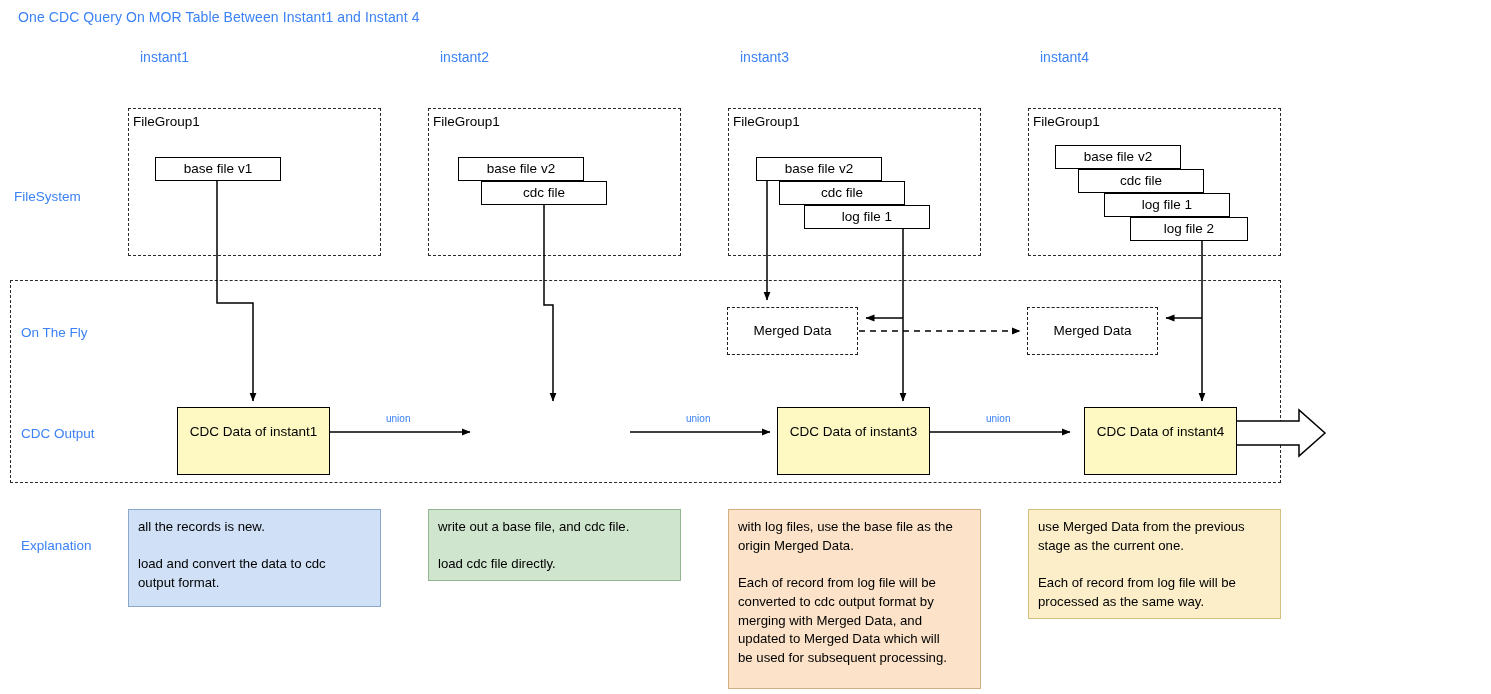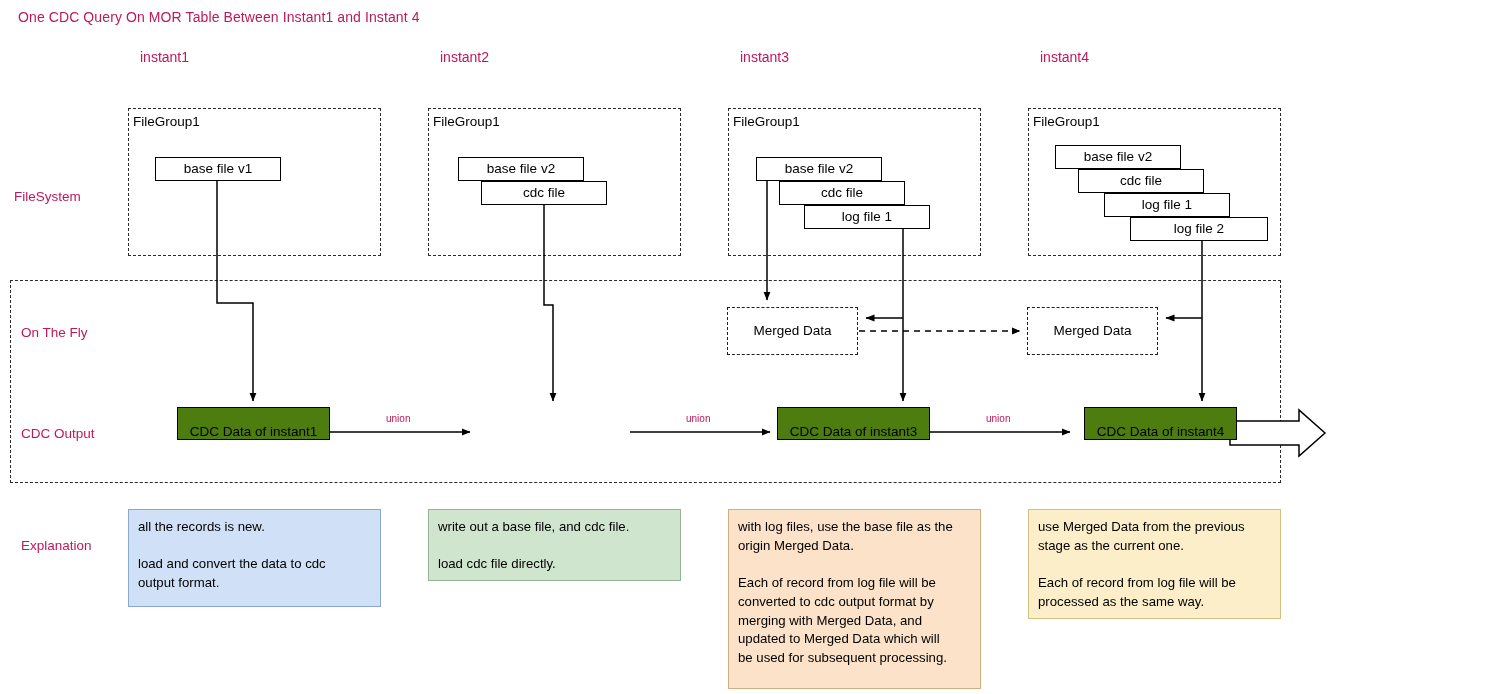--- a/index.html
+++ b/index.html
@@ -12,21 +12,21 @@
     position:relative;
     width:1491px;
     height:694px;
     overflow:hidden;
     background:#ffffff;
   }
   .abs{position:absolute;}
   .txt{
     font-size:13.5px;
     line-height:1.35;
-    color:#be185d;
+    color:#3b82f6;
     white-space:pre;
   }
 
   
   #title{
     left:18px; top:8px;
     font-size:14px;
     letter-spacing:0.1px;
   }
 
@@ -85,23 +85,23 @@
     line-height:46px;
     text-align:center;
     font-size:13.5px;
     white-space:pre;
     z-index:5;
   }
 
   
   .cdcbox{
     border:1.4px solid #000;
-    background:#4d7c0f;
-    box-sizing:border-box;
-    width:153px; height:33px;
+    background:#fef9c3;
+    box-sizing:border-box;
+    width:153px; height:68px;
     top:407px;
     line-height:48px;
     text-align:center;
     font-size:13.5px;
     white-space:pre;
     z-index:6;
   }
 
   
   #cdc-output-box{
@@ -181,21 +181,21 @@
   <div class="abs filebox" style="left:756px; top:157px; width:126px;">base file v2</div>
   <div class="abs filebox" style="left:779px; top:181px; width:126px;">cdc file</div>
   <div class="abs filebox" style="left:804px; top:205px; width:126px;">log file 1</div>
 
   <div class="abs filegroup" style="left:1028px; width:253px;">
     <span class="fg-title">FileGroup1</span>
   </div>
   <div class="abs filebox" style="left:1055px; top:145px; width:126px;">base file v2</div>
   <div class="abs filebox" style="left:1078px; top:169px; width:126px;">cdc file</div>
   <div class="abs filebox" style="left:1104px; top:193px; width:126px;">log file 1</div>
-  <div class="abs filebox" style="left:1130px; top:217px; width:138px;">log file 2</div>
+  <div class="abs filebox" style="left:1130px; top:217px; width:118px;">log file 2</div>
 
   <div class="abs merged" style="left:727px;">Merged Data</div>
   <div class="abs merged" style="left:1027px;">Merged Data</div>
 
   <div class="abs cdcbox" style="left:177px;">CDC Data of instant1</div>
   <div class="abs cdcbox" style="left:777px;">CDC Data of instant3</div>
   <div class="abs cdcbox" style="left:1084px;">CDC Data of instant4</div>
 
   <div class="abs txt union-lbl" style="left:386px;">union</div>
   <div class="abs txt union-lbl" style="left:686px;">union</div>

